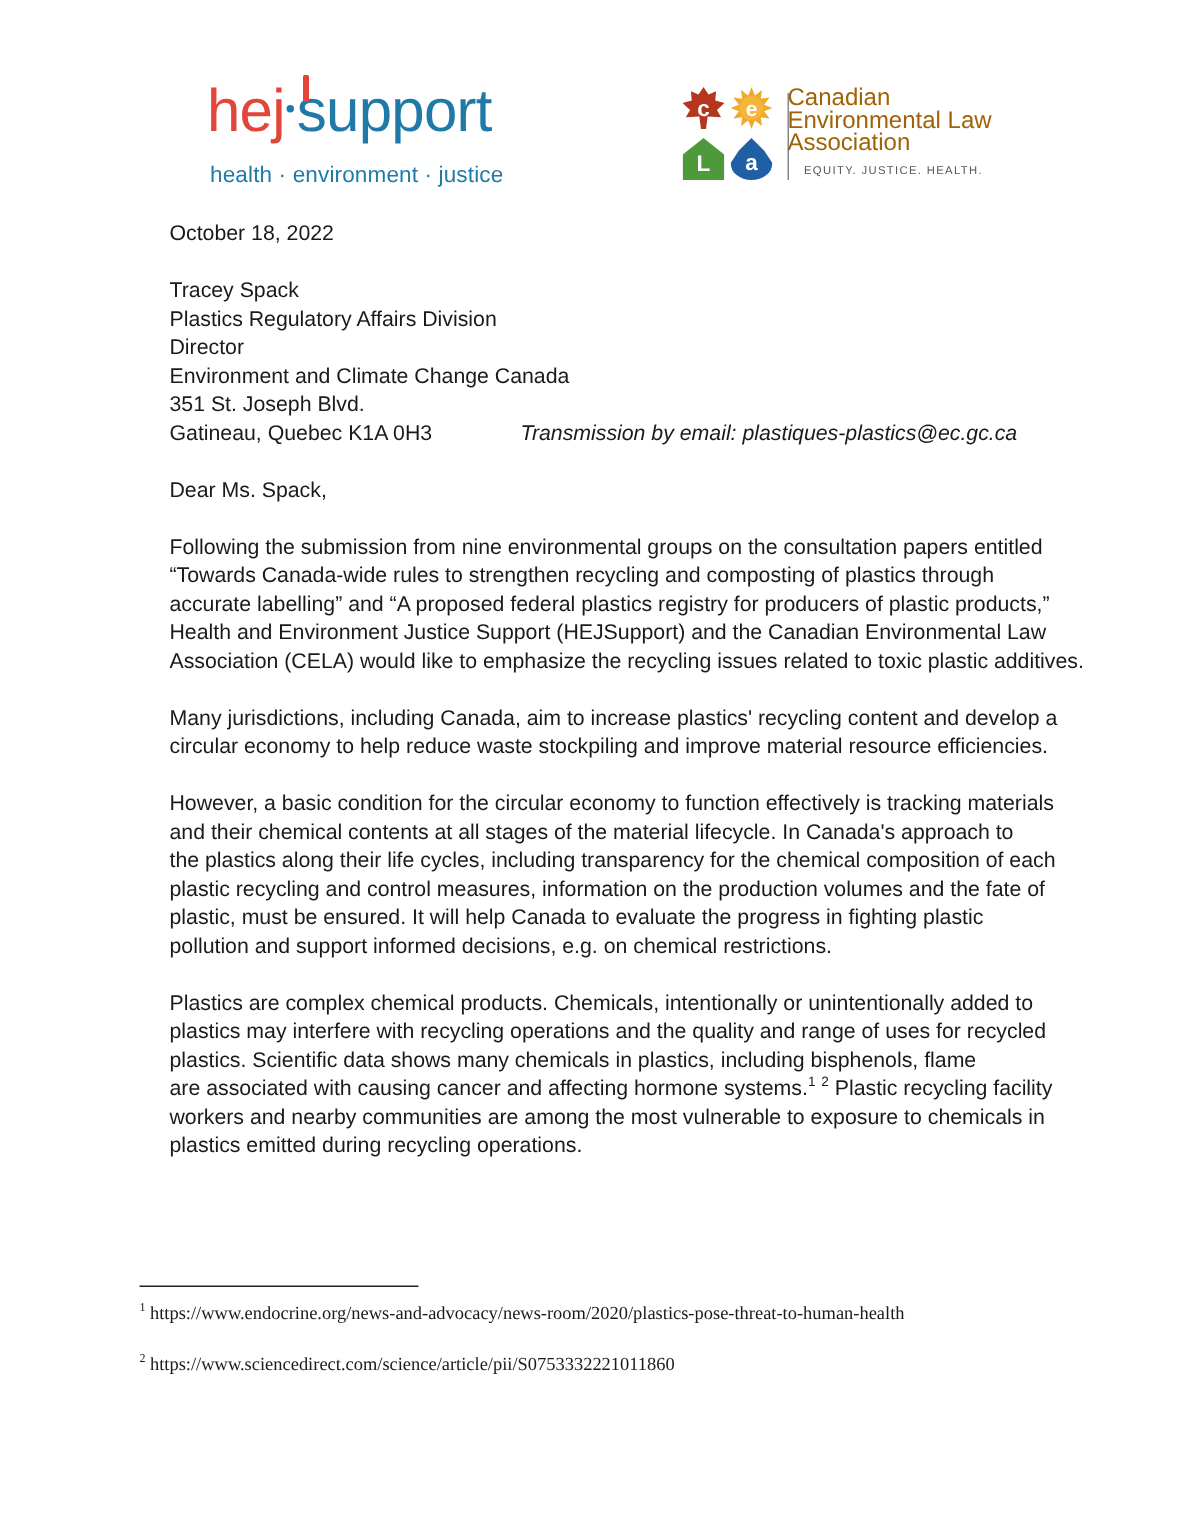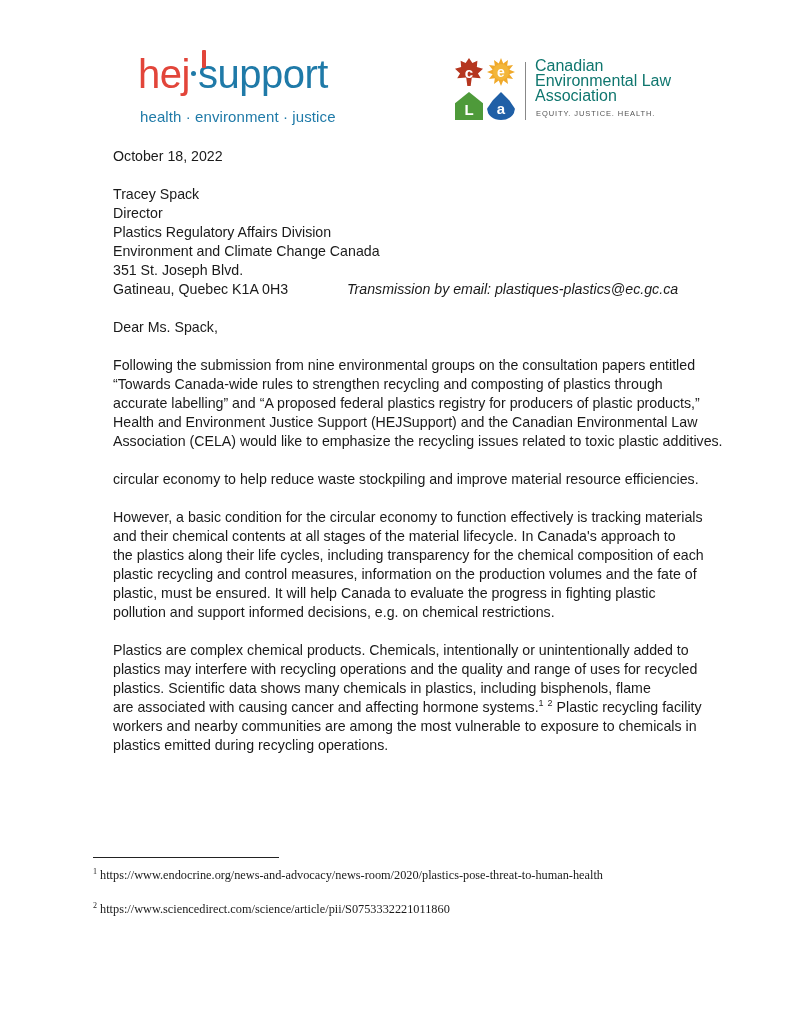--- a/index.html
+++ b/index.html
@@ -22,21 +22,21 @@
   .cela-icon { position: absolute; width: 28px; height: 28px; display: flex; align-items: center; justify-content: center;
                color: #fff; font-weight: bold; font-size: 15px; }
   .cela-c { left: 0; top: 0; background: #b5361f; clip-path: polygon(50% 0, 62% 18%, 80% 10%, 78% 32%, 100% 38%, 82% 55%, 92% 72%, 60% 70%, 56% 100%, 44% 100%, 40% 70%, 8% 72%, 18% 55%, 0 38%, 22% 32%, 20% 10%, 38% 18%); }
   .cela-e { left: 32px; top: 0; }
   .cela-e .sun { position: absolute; inset: 0; background: #f0a92a; clip-path: polygon(50% 0,58% 20%,75% 7%,72% 28%,93% 25%,80% 42%,100% 50%,80% 58%,93% 75%,72% 72%,75% 93%,58% 80%,50% 100%,42% 80%,25% 93%,28% 72%,7% 75%,20% 58%,0 50%,20% 42%,7% 25%,28% 28%,25% 7%,42% 20%); }
   .cela-e .sun-core { position: absolute; left: 6px; top: 6px; width: 16px; height: 16px; border-radius: 50%; background: #f3b63a; }
   .cela-e span { position: relative; z-index: 1; font-size: 14px; }
   .cela-l { left: 0; top: 34px; background: #4e9a3a; clip-path: polygon(50% 0, 100% 40%, 100% 100%, 0 100%, 0 40%); }
   .cela-a { left: 32px; top: 34px; background: #1f5fa6; border-radius: 50% 50% 50% 50% / 60% 60% 40% 40%; clip-path: polygon(50% 0, 80% 30%, 100% 60%, 95% 85%, 75% 100%, 25% 100%, 5% 85%, 0 60%, 20% 30%); }
   .cela-divider { position: absolute; left: 70px; top: 4px; width: 1px; height: 58px; background: #888; }
-  .cela-name { position: absolute; left: 80px; top: 0; font-size: 16px; line-height: 15px; color: #0f766e; white-space: nowrap; }
+  .cela-name { position: absolute; left: 70px; top: 0; font-size: 16px; line-height: 15px; color: #a16207; white-space: nowrap; }
   .cela-tagline { position: absolute; left: 81px; top: 51px; font-size: 7.5px; letter-spacing: 0.9px; color: #555; white-space: nowrap; }
 
   
   .letter { position: absolute; left: 93px; top: 147px; width: 620px; font-size: 14.2px; line-height: 19px; color: #1a1a1a; margin-left: 20px; }
   .line { display: block; white-space: nowrap; }
   .gap { height: 19px; }
   .addr-last { position: relative; white-space: nowrap; }
   .email-note { position: absolute; left: 234px; top: 0; font-style: italic; white-space: nowrap; }
   p { margin: 0 0 19px 0; }
   sup { font-size: 9px; line-height: 0; vertical-align: 6px; }
@@ -85,42 +85,43 @@
       <div>Association</div>
     </div>
     <div class="cela-tagline">EQUITY. JUSTICE. HEALTH.</div>
   </div>
 
   <div class="letter">
     <span class="line">October 18, 2022</span>
     <div class="gap"></div>
     <div>
       <span class="line">Tracey Spack</span>
+      <span class="line">Plastics Regulatory Affairs Division</span>
       <span class="line">Director</span>
-      <span class="line">Plastics Regulatory Affairs Division</span>
       <span class="line">Environment and Climate Change Canada</span>
       <span class="line">351 St. Joseph Blvd.</span>
       <div class="line addr-last">
         <span>Gatineau, Quebec K1A 0H3</span>
         <span class="email-note">Transmission by email: plastiques-plastics@ec.gc.ca</span>
       </div>
     </div>
     <div class="gap"></div>
     <span class="line">Dear Ms. Spack,</span>
     <div class="gap"></div>
 
     <p>
       <span class="line">Following the submission from nine environmental groups on the consultation papers entitled</span>
       <span class="line">“Towards Canada-wide rules to strengthen recycling and composting of plastics through</span>
       <span class="line">accurate labelling” and “A proposed federal plastics registry for producers of plastic products,”</span>
       <span class="line">Health and Environment Justice Support (HEJSupport) and the Canadian Environmental Law</span>
       <span class="line">Association (CELA) would like to emphasize the recycling issues related to toxic plastic additives.</span>
     </p>
 
     <p>
+      <span class="line">Many jurisdictions, including Canada, aim to increase plastics' recycling content and develop a</span>
       <span class="line">circular economy to help reduce waste stockpiling and improve material resource efficiencies.</span>
     </p>
 
     <p>
       <span class="line">However, a basic condition for the circular economy to function effectively is tracking materials</span>
       <span class="line">and their chemical contents at all stages of the material lifecycle. In Canada's approach to</span>
       <span class="line">the plastics along their life cycles, including transparency for the chemical composition of each</span>
       <span class="line">plastic recycling and control measures, information on the production volumes and the fate of</span>
       <span class="line">plastic, must be ensured. It will help Canada to evaluate the progress in fighting plastic</span>
       <span class="line">pollution and support informed decisions, e.g. on chemical restrictions.</span>

